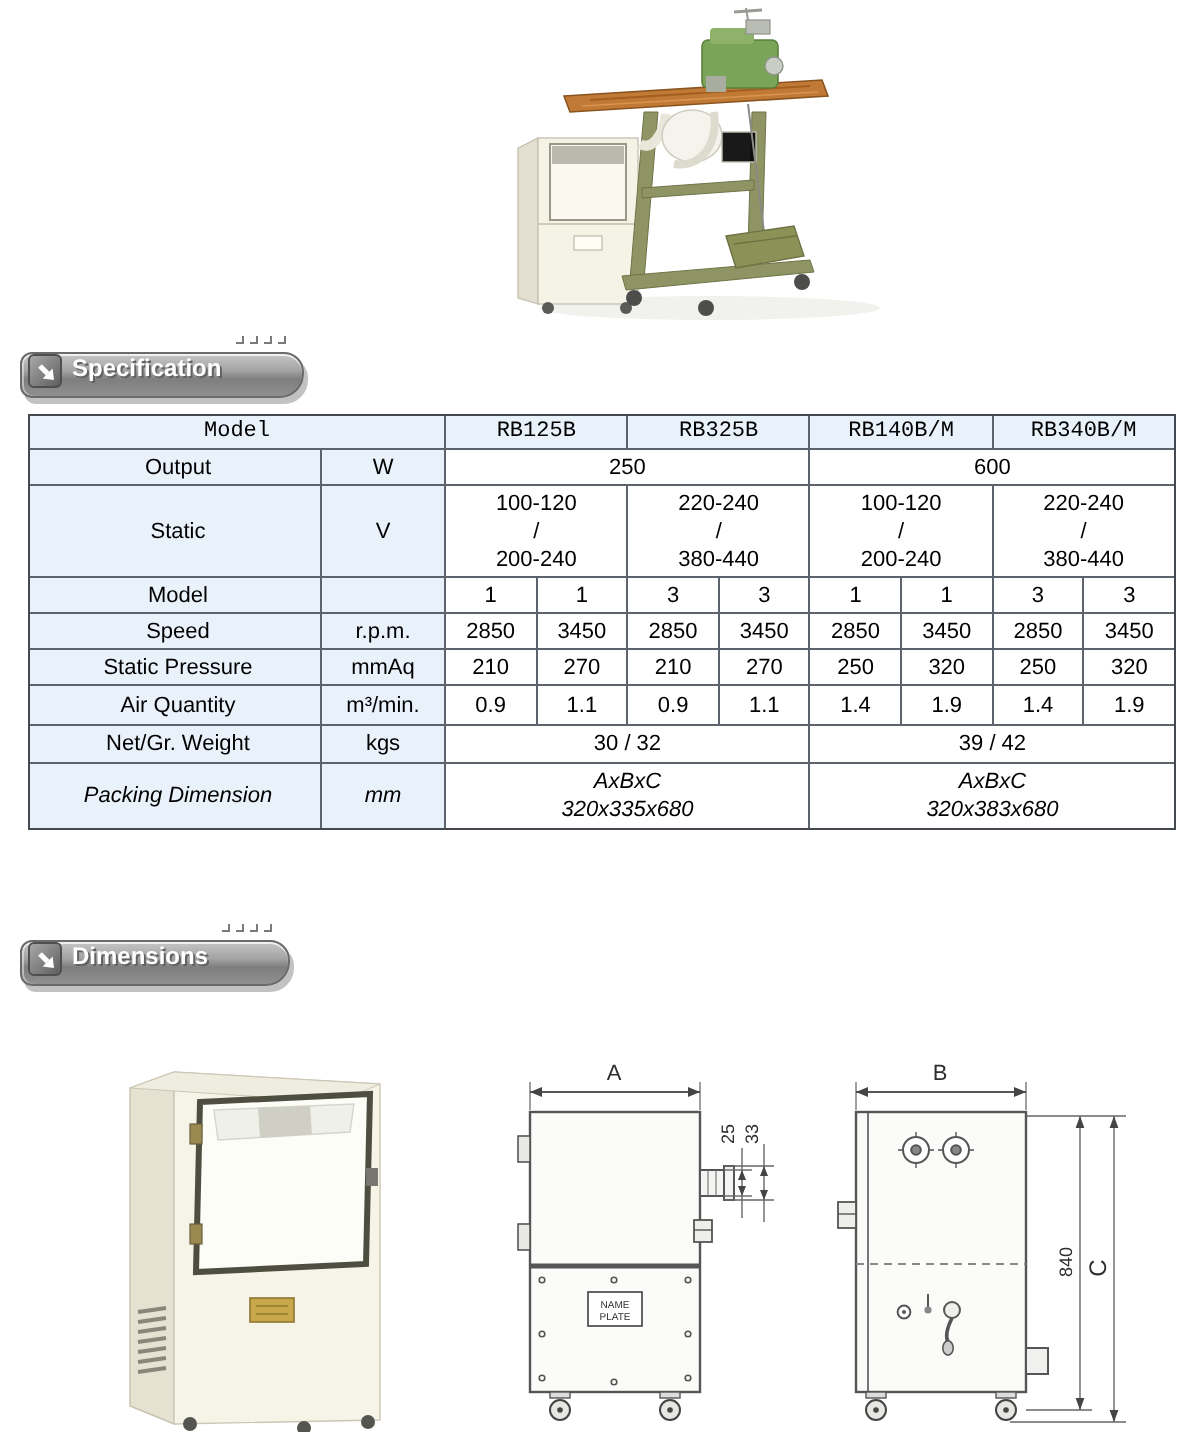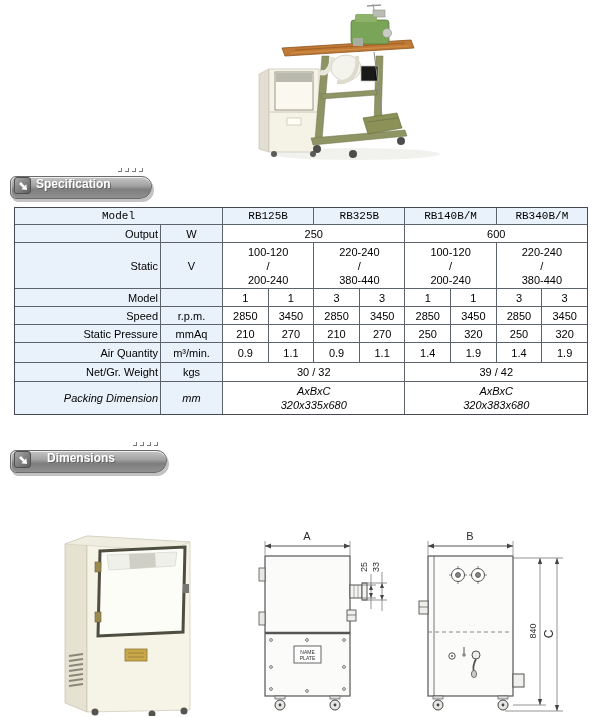--- a/index.html
+++ b/index.html
@@ -34,21 +34,21 @@
   table.spec{
     position:absolute;left:14px;top:207px;width:574px;
     border-collapse:collapse;table-layout:fixed;
     font-size:11px;color:#000;
   }
   table.spec td{
     border:1px solid #5d636c;text-align:center;vertical-align:middle;
     padding:1px 2px;line-height:14px;white-space:pre-line;
     overflow:hidden;
   }
-  table.spec td.lbl{text-align:right;padding-left:5px;background:#e9f1fb;}
+  table.spec td.lbl{text-align:center;padding-left:5px;background:#e9f1fb;}
   table.spec td.unit{background:#e9f1fb;}
   table.spec tr.hdr td{background:#e9f1fb;}
   table.spec{outline:1px solid #454a52;outline-offset:-1px;}
 
   
   svg text{font-family:"Liberation Sans",sans-serif;fill:#2e2e2e;}
   .drw{position:absolute;}
 </style>
 </head>
 <body>
@@ -225,21 +225,21 @@
         <td class="lbl">Packing Dimension</td>
         <td class="unit">mm</td>
         <td class="val" colspan="4">AxBxC
 320x335x680</td>
         <td class="val" colspan="4">AxBxC
 320x383x680</td>
       </tr>
     </tbody>
   </table>
 
-<div class="section-tab" style="left:10px;top:450px;gap:11px;">
+<div class="section-tab" style="left:10px;top:470px;">
   <span class="tab-icon">
     <svg width="12" height="12" viewBox="0 0 12 12">
       <line x1="3" y1="3" x2="6.8" y2="6.8" stroke="#ffffff" stroke-width="2.6"></line>
       <polygon points="10,10 9.3,4.3 4.3,9.3" fill="#ffffff"></polygon>
     </svg>
   </span>
   <span class="tab-label">Dimensions</span>
   <span class="tab-squares">
       <i></i>
       <i></i>

